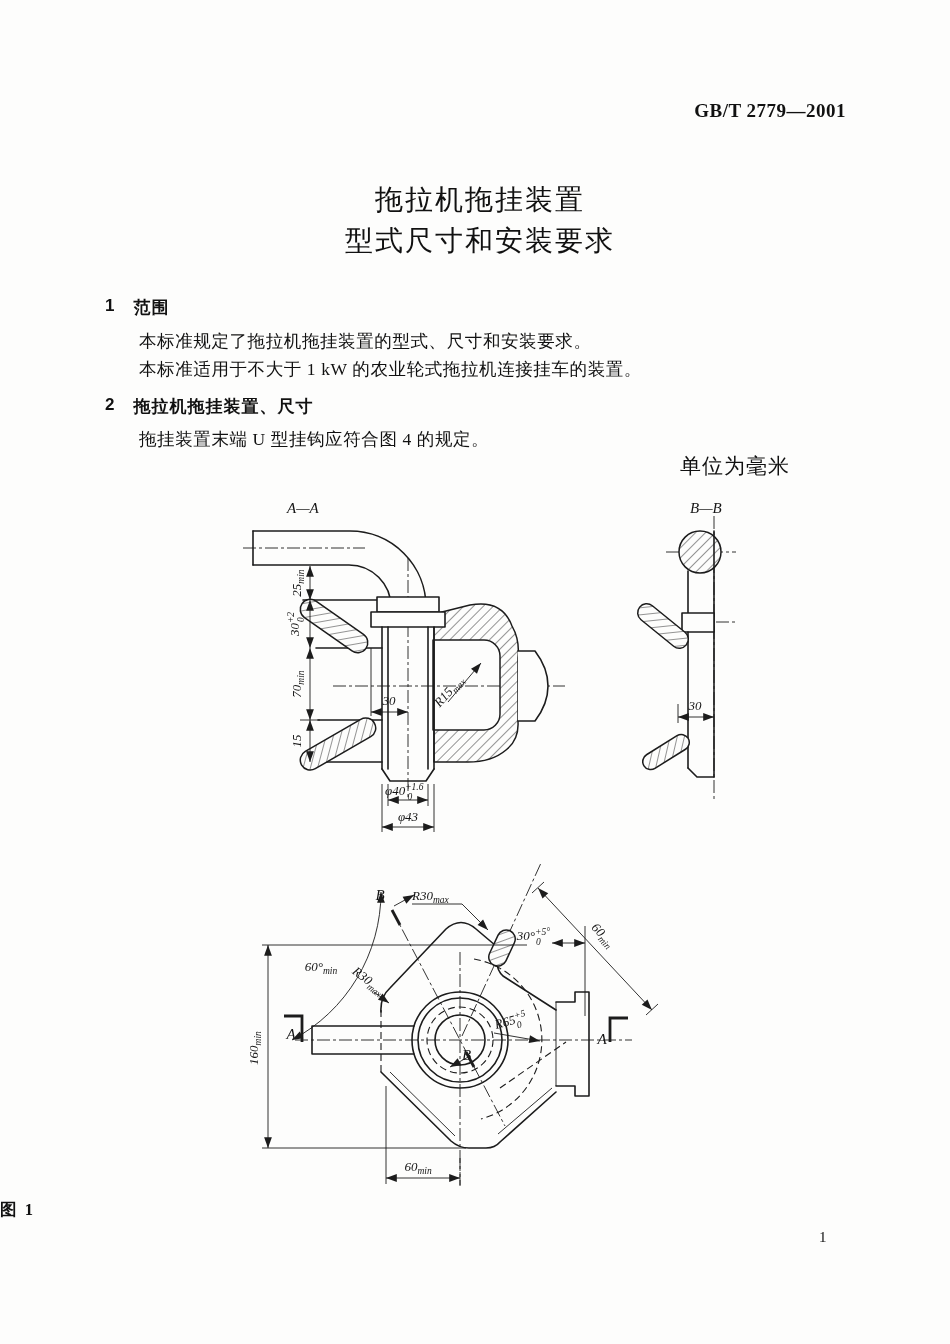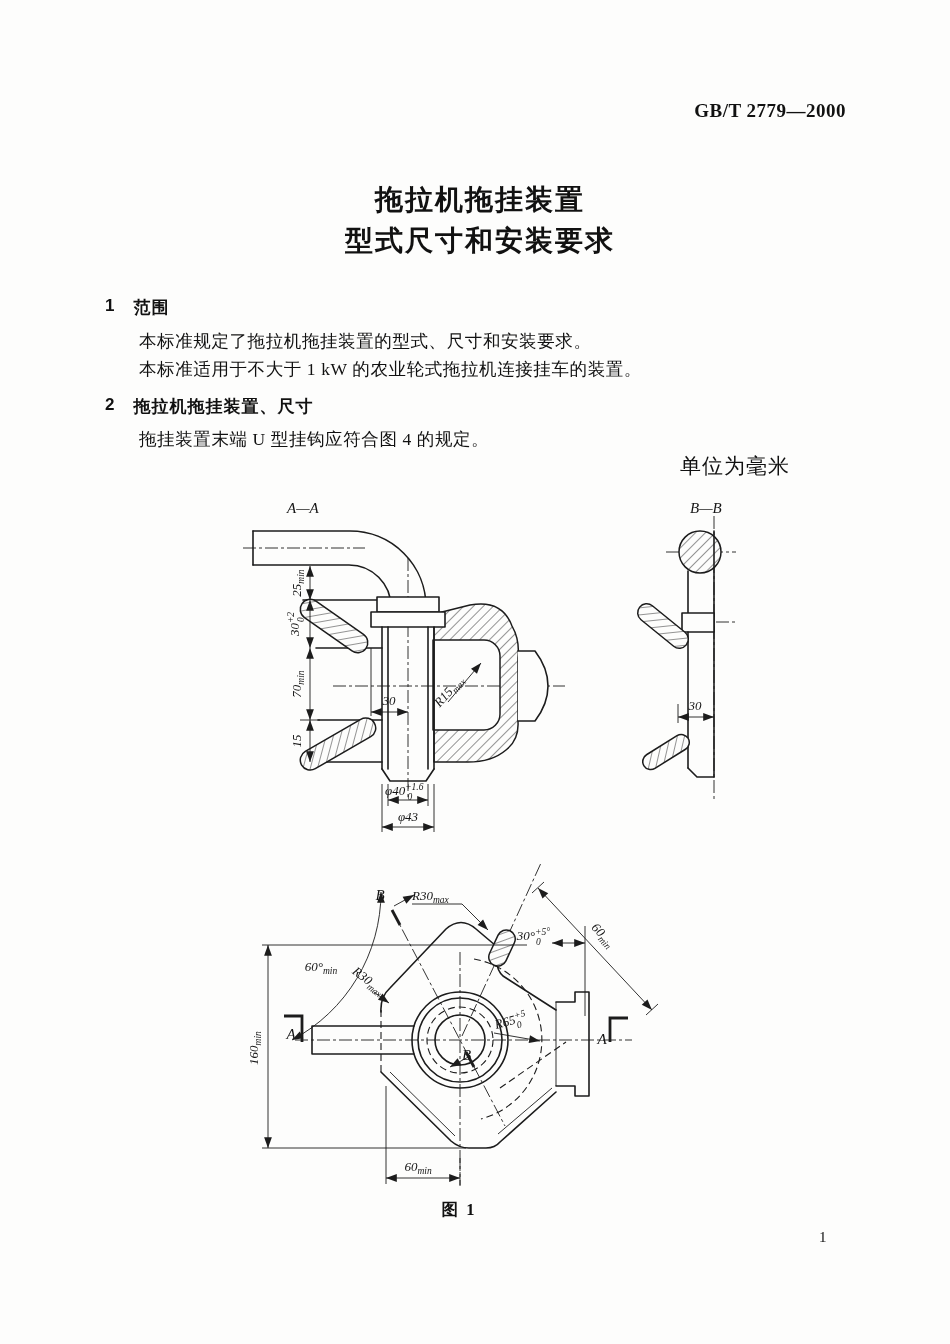--- a/index.html
+++ b/index.html
@@ -1,46 +1,46 @@
 <!DOCTYPE html>
 <html><head>
 <meta charset="utf-8">
 <style>
   html,body{margin:0;padding:0;background:#888;}
   .page{position:relative;width:950px;height:1344px;margin:0 auto;background:#fdfdfc;
         font-family:"Liberation Serif",serif;color:#111;overflow:hidden;}
   .std-no{position:absolute;top:100px;right:104px;font-size:19px;font-weight:bold;letter-spacing:.5px;}
   .title-block{position:absolute;top:179px;left:10px;right:0;text-align:center;
-               font-size:28px;font-weight:bold;line-height:41px;letter-spacing:2px;}
+               font-size:28px;font-weight:normal;line-height:41px;letter-spacing:2px;}
   .sec-head{position:absolute;left:105px;display:flex;gap:18px;font-size:17px;font-weight:bold;
             font-family:"Liberation Sans",sans-serif;letter-spacing:1px;}
   .para{position:absolute;left:139px;font-size:17.5px;letter-spacing:.6px;text-align:right;}
   .units{position:absolute;top:452px;right:160px;font-size:21px;letter-spacing:1px;}
-  .caption{position:absolute;top:1199px;left:0;width:916px;text-align:center;
+  .caption{position:absolute;top:1199px;left:0;width:916px;
            font-size:16.5px;font-weight:bold;white-space:pre;}
   .pageno{position:absolute;top:1229px;left:819px;font-size:15px;}
   svg.fig{position:absolute;top:488px;left:0;}
   
   .ol{fill:none;stroke:#1c1c1c;stroke-width:1.6;stroke-linejoin:round;stroke-linecap:round;}
   .tl{fill:none;stroke:#1c1c1c;stroke-width:0.9;}
   .cl{fill:none;stroke:#1c1c1c;stroke-width:0.9;stroke-dasharray:13 3 3 3;}
   .hd{fill:none;stroke:#1c1c1c;stroke-width:1.1;stroke-dasharray:7 4;}
   .ht{fill:url(#hat);stroke:#1c1c1c;stroke-width:1.5;stroke-linejoin:round;}
   .wh{fill:#fdfdfc;}
   .thick{stroke:#1c1c1c;stroke-width:2.8;fill:none;}
   .dt{font:italic 13px "Liberation Serif",serif;fill:#151515;}
   .ds{font:italic 9.5px "Liberation Serif",serif;fill:#151515;}
   .vt{font:italic 15px "Liberation Serif",serif;fill:#151515;}
 </style>
 </head>
 <body>
 
 <div class="page">
 
-  <div class="std-no">GB/T 2779—2000</div>
+  <div class="std-no">GB/T 2779—2001</div>
 
   <div class="title-block">
     <div>拖拉机拖挂装置</div>
     <div>型式尺寸和安装要求</div>
   </div>
 
   <div class="sec-head" style="top:296px;">
     <span>1</span>
     <span>范围</span>
   </div>

